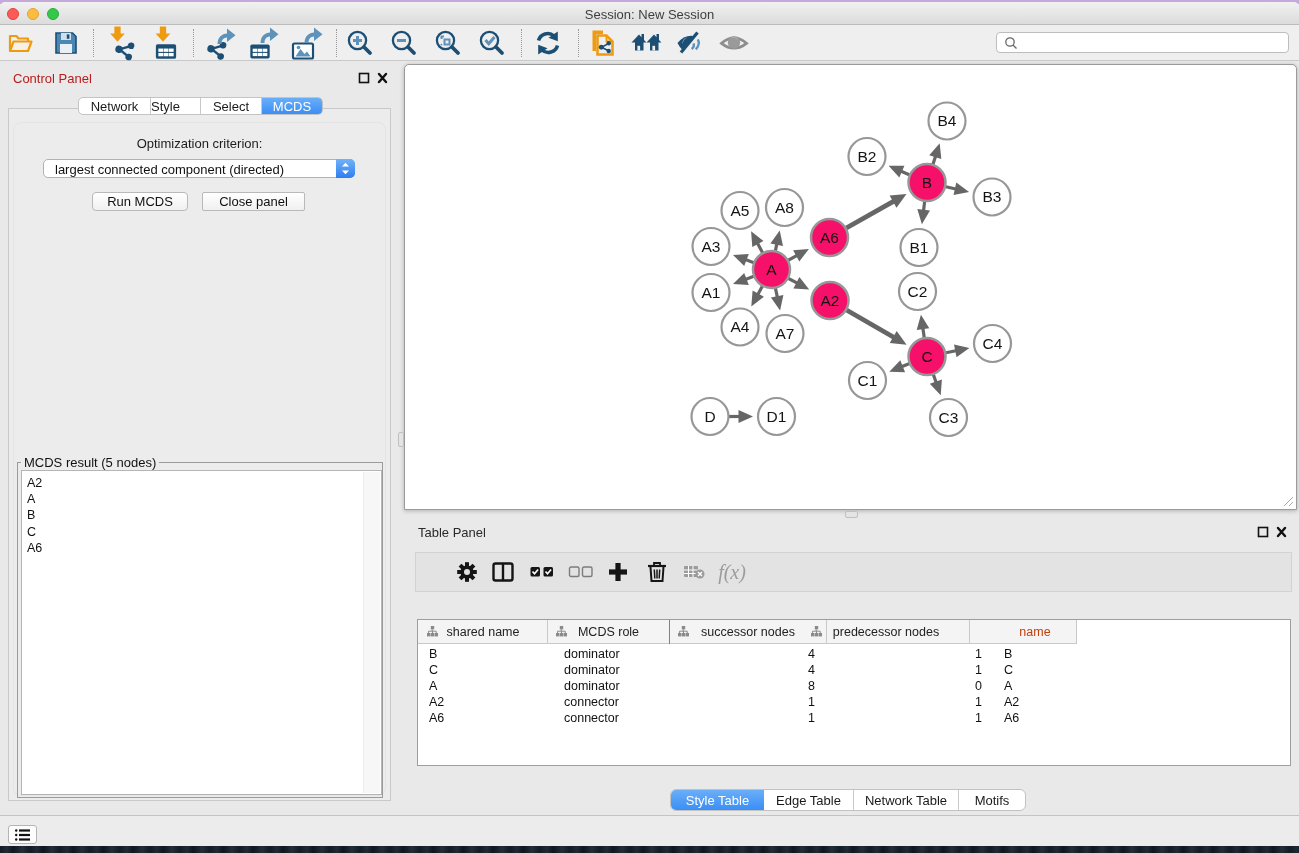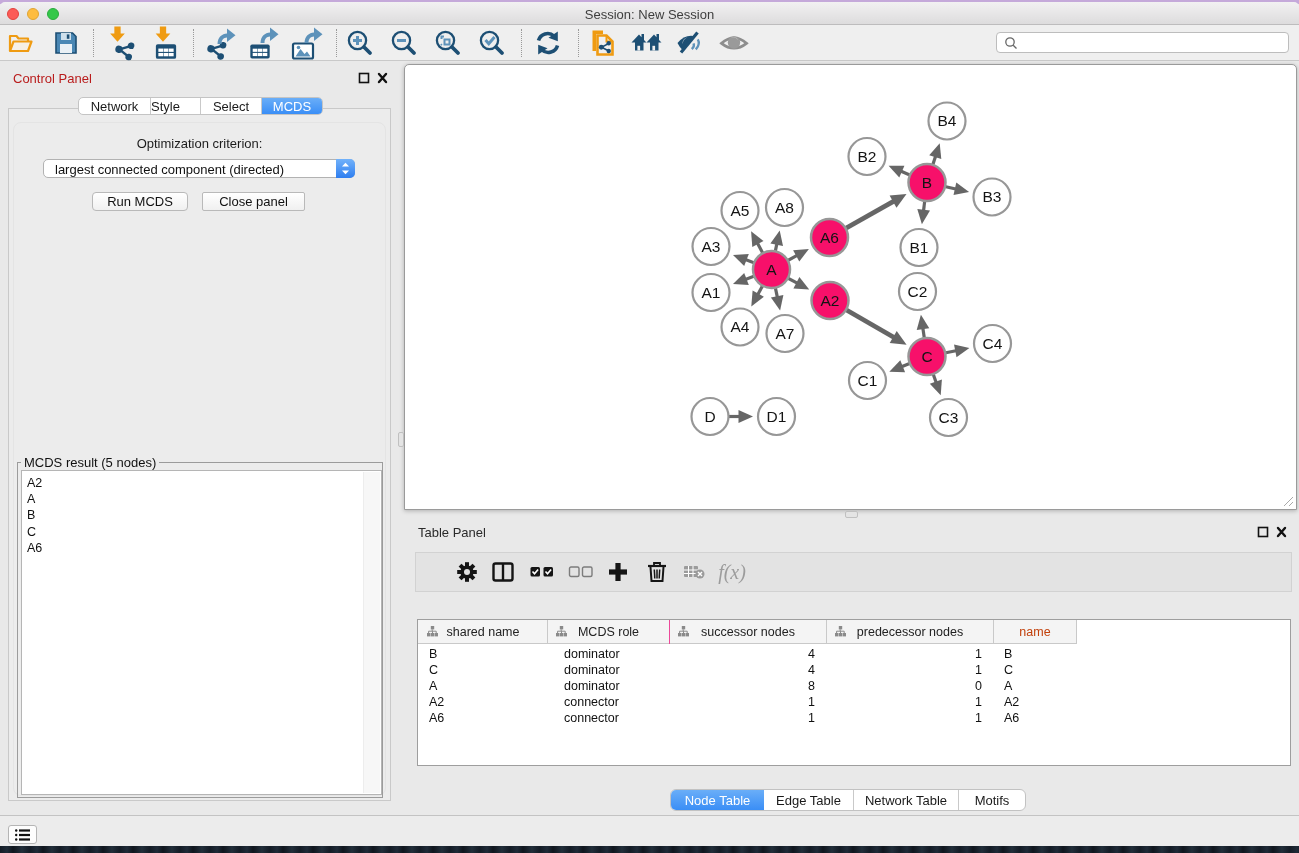--- a/index.html
+++ b/index.html
@@ -417,21 +417,21 @@
           <g fill="#8a8a8a">
             <rect x="3.8" y="0" width="3.4" height="3.4"></rect>
             <rect x="0" y="7" width="3.4" height="3.4"></rect>
             <rect x="3.8" y="7" width="3.4" height="3.4"></rect>
             <rect x="7.6" y="7" width="3.4" height="3.4"></rect>
             <path d="M5.2 3.4 L5.2 5.2 M1.6 7 L1.6 5.2 L9.2 5.2 L9.2 7 M5.5 5.2 L5.5 7" stroke="#8a8a8a" fill="none" stroke-width="1"></path>
           </g>
         </svg>
         <div style="text-align:center;font-size:12.5px;color:#222;padding-top:5px;">successor nodes</div>
       </div>
-      <div class="abs" style="left:409px;top:0;width:167px;height:24px;border-right:1px solid #c9c9c9;">
+      <div class="abs" style="left:385px;top:0;width:167px;height:24px;border-right:1px solid #c9c9c9;">
         <svg width="11" height="11" viewBox="0 0 11 11" style="position:absolute;top:6px;left:8px;">
           <g fill="#8a8a8a">
             <rect x="3.8" y="0" width="3.4" height="3.4"></rect>
             <rect x="0" y="7" width="3.4" height="3.4"></rect>
             <rect x="3.8" y="7" width="3.4" height="3.4"></rect>
             <rect x="7.6" y="7" width="3.4" height="3.4"></rect>
             <path d="M5.2 3.4 L5.2 5.2 M1.6 7 L1.6 5.2 L9.2 5.2 L9.2 7 M5.5 5.2 L5.5 7" stroke="#8a8a8a" fill="none" stroke-width="1"></path>
           </g>
         </svg>
         <div style="text-align:center;font-size:12.5px;color:#222;padding-top:5px;">predecessor nodes</div>
@@ -463,21 +463,21 @@
       <div class="abs" style="left:586px;top:51px;">A2</div>
       <div class="abs" style="left:11px;top:67px;">A6</div>
       <div class="abs" style="left:146px;top:67px;">connector</div>
       <div class="abs" style="left:300px;top:67px;width:97px;text-align:right;">1</div>
       <div class="abs" style="left:460px;top:67px;width:104px;text-align:right;">1</div>
       <div class="abs" style="left:586px;top:67px;">A6</div>
     </div>
 </div>
 
 <div class="abs" style="left:670px;top:789px;height:22px;display:flex;font-size:13px;background:#fff;border:1px solid #c2c2c2;border-radius:6px;overflow:hidden;">
-  <div style="width:93px;text-align:center;line-height:21px;background:linear-gradient(#6aaef8,#3a8ef6);color:#fff;">Node Table</div>
+  <div style="width:93px;text-align:center;line-height:21px;background:linear-gradient(#6aaef8,#3a8ef6);color:#fff;">Style Table</div>
   <div style="width:90px;text-align:center;line-height:21px;border-right:1px solid #c9c9c9;color:#1a1a1a;">Edge Table</div>
   <div style="width:105px;text-align:center;line-height:21px;border-right:1px solid #c9c9c9;color:#1a1a1a;">Network Table</div>
   <div style="width:66px;text-align:center;line-height:21px;color:#1a1a1a;">Motifs</div>
 </div>
 
 <div class="abs" style="left:0;top:815px;width:1299px;height:31px;background:#ececec;border-top:1px solid #c3c3c3;">
   <div class="abs" style="left:8px;top:9px;width:29px;height:19px;background:#fdfdfd;border:1px solid #b5b5b5;border-radius:3px;">
     <svg width="15" height="12" viewBox="0 0 15 12" style="position:absolute;left:6px;top:3px;">
       <circle cx="1.2" cy="1.5" r="1.2" fill="#111"></circle>
         <rect x="4" y="0.4" width="11" height="2.2" fill="#111"></rect>

